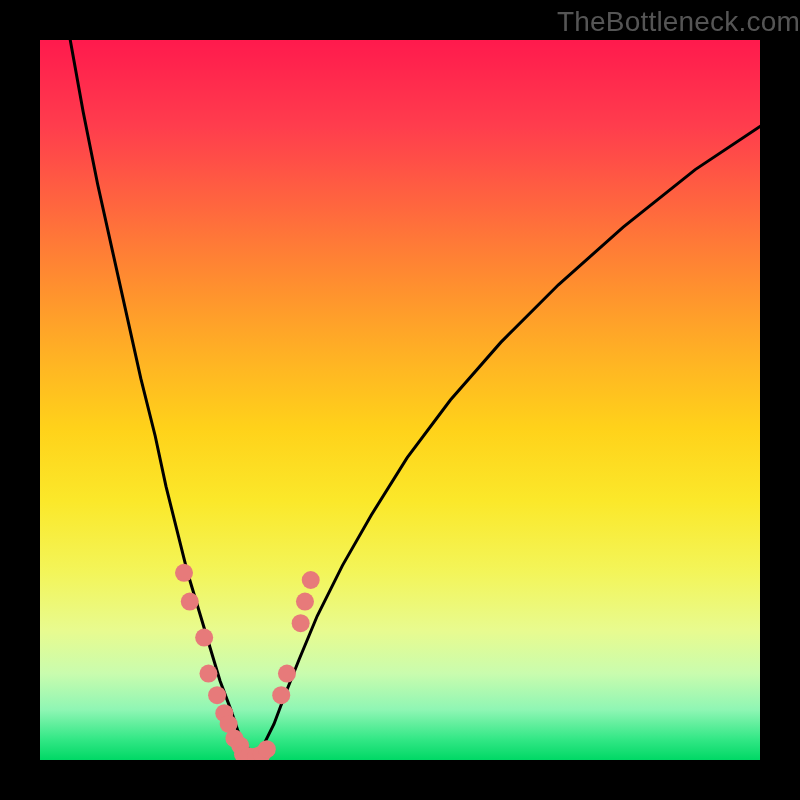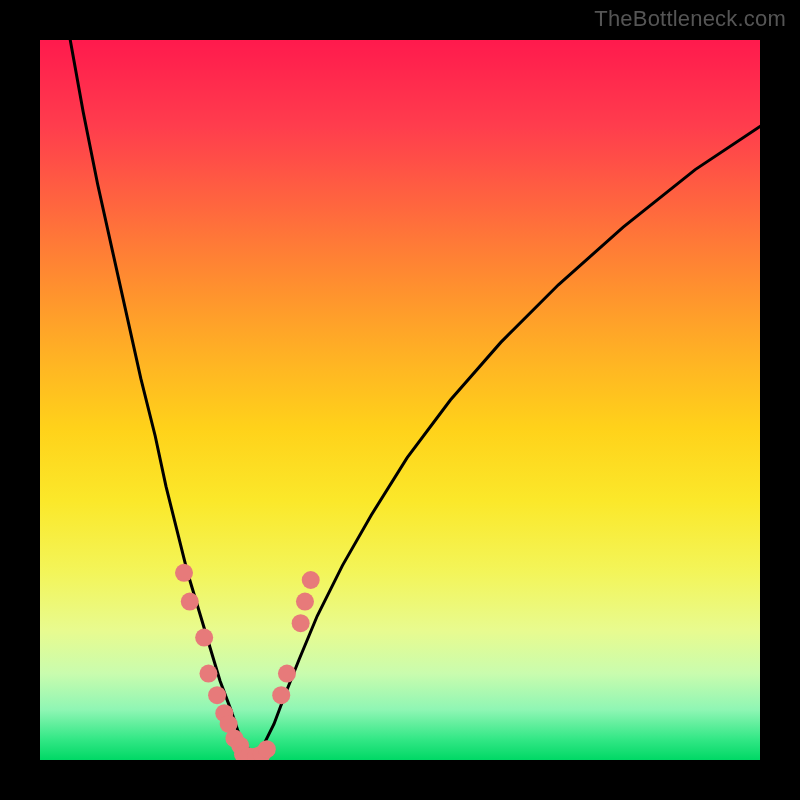--- a/index.html
+++ b/index.html
@@ -37,23 +37,23 @@
       #e8fb8f 82%,
       #c9fcae 88%,
       #8ff6b4 93%,
       #35e887 97%,
       #00d865 100%
     );
   }
   .watermark {
     position: absolute;
     top: 6px;
-    right: 14px;
+    right: 0;
     color: #555;
-    font-size: 22px;
+    font-size: 28px;
     font-weight: 500;
     letter-spacing: 0.2px;
   }
   svg.overlay {
     position: absolute;
     left: 40px;
     top: 40px;
     width: 720px;
     height: 720px;
   }

